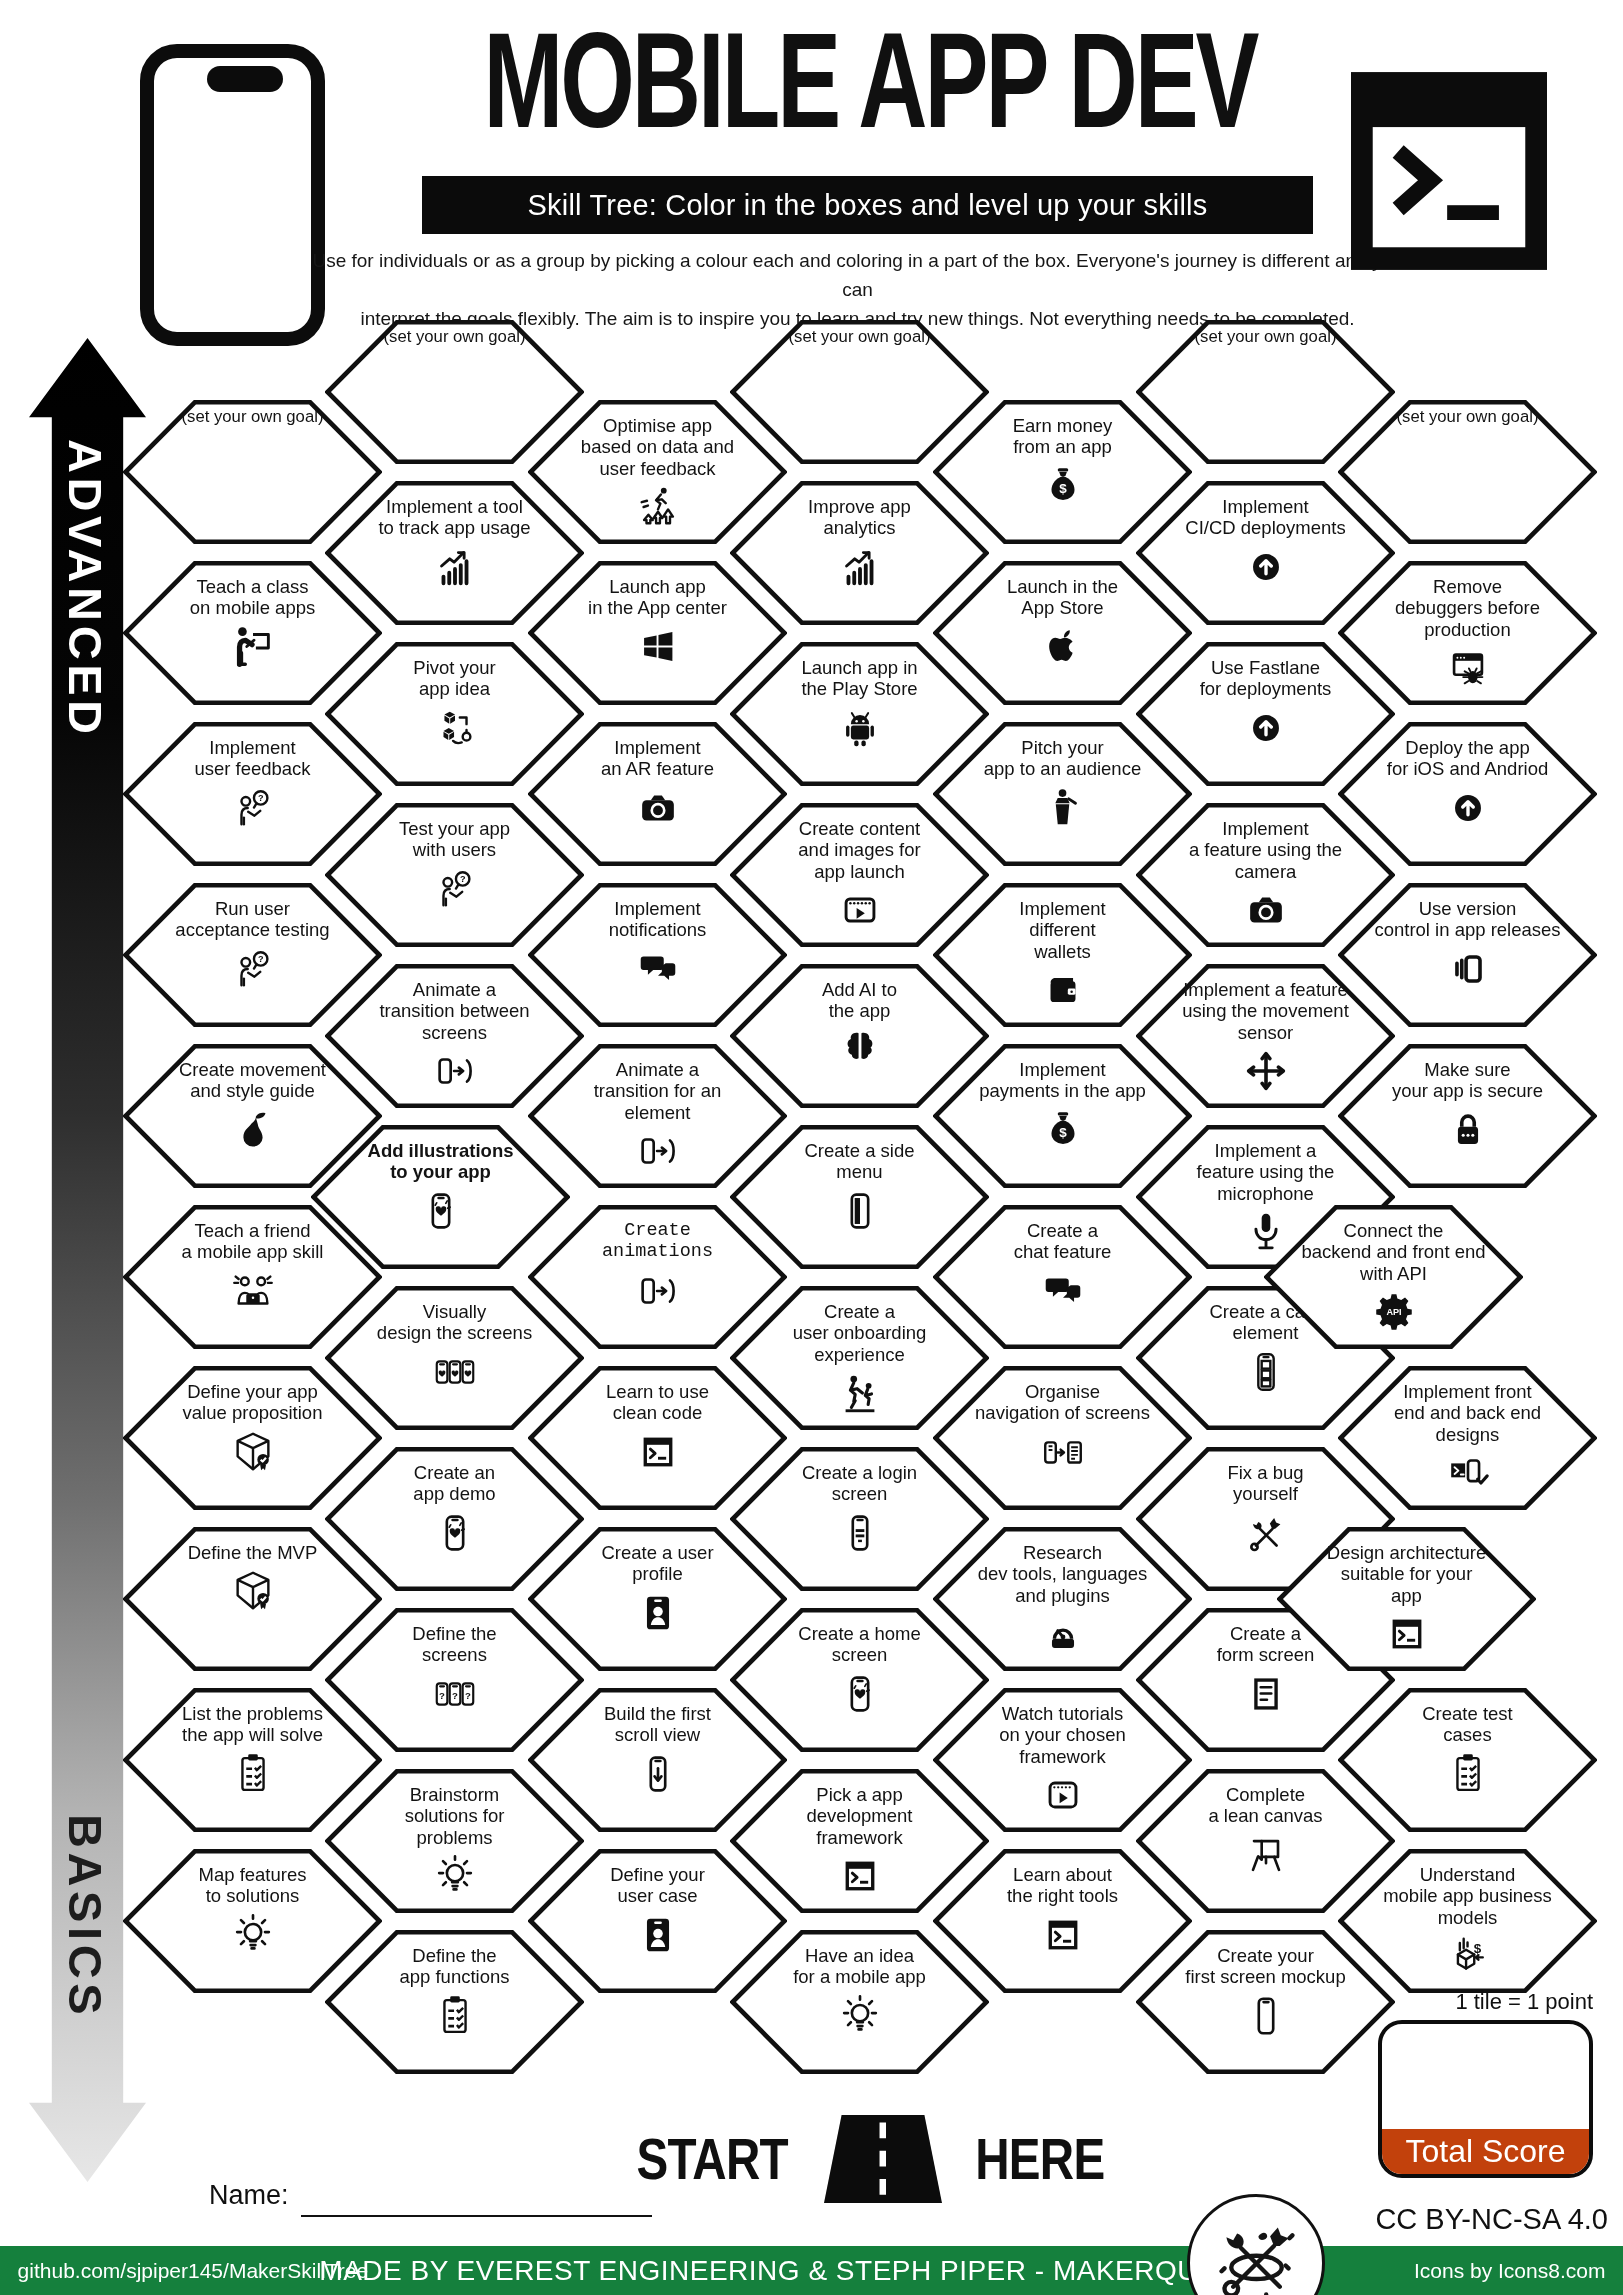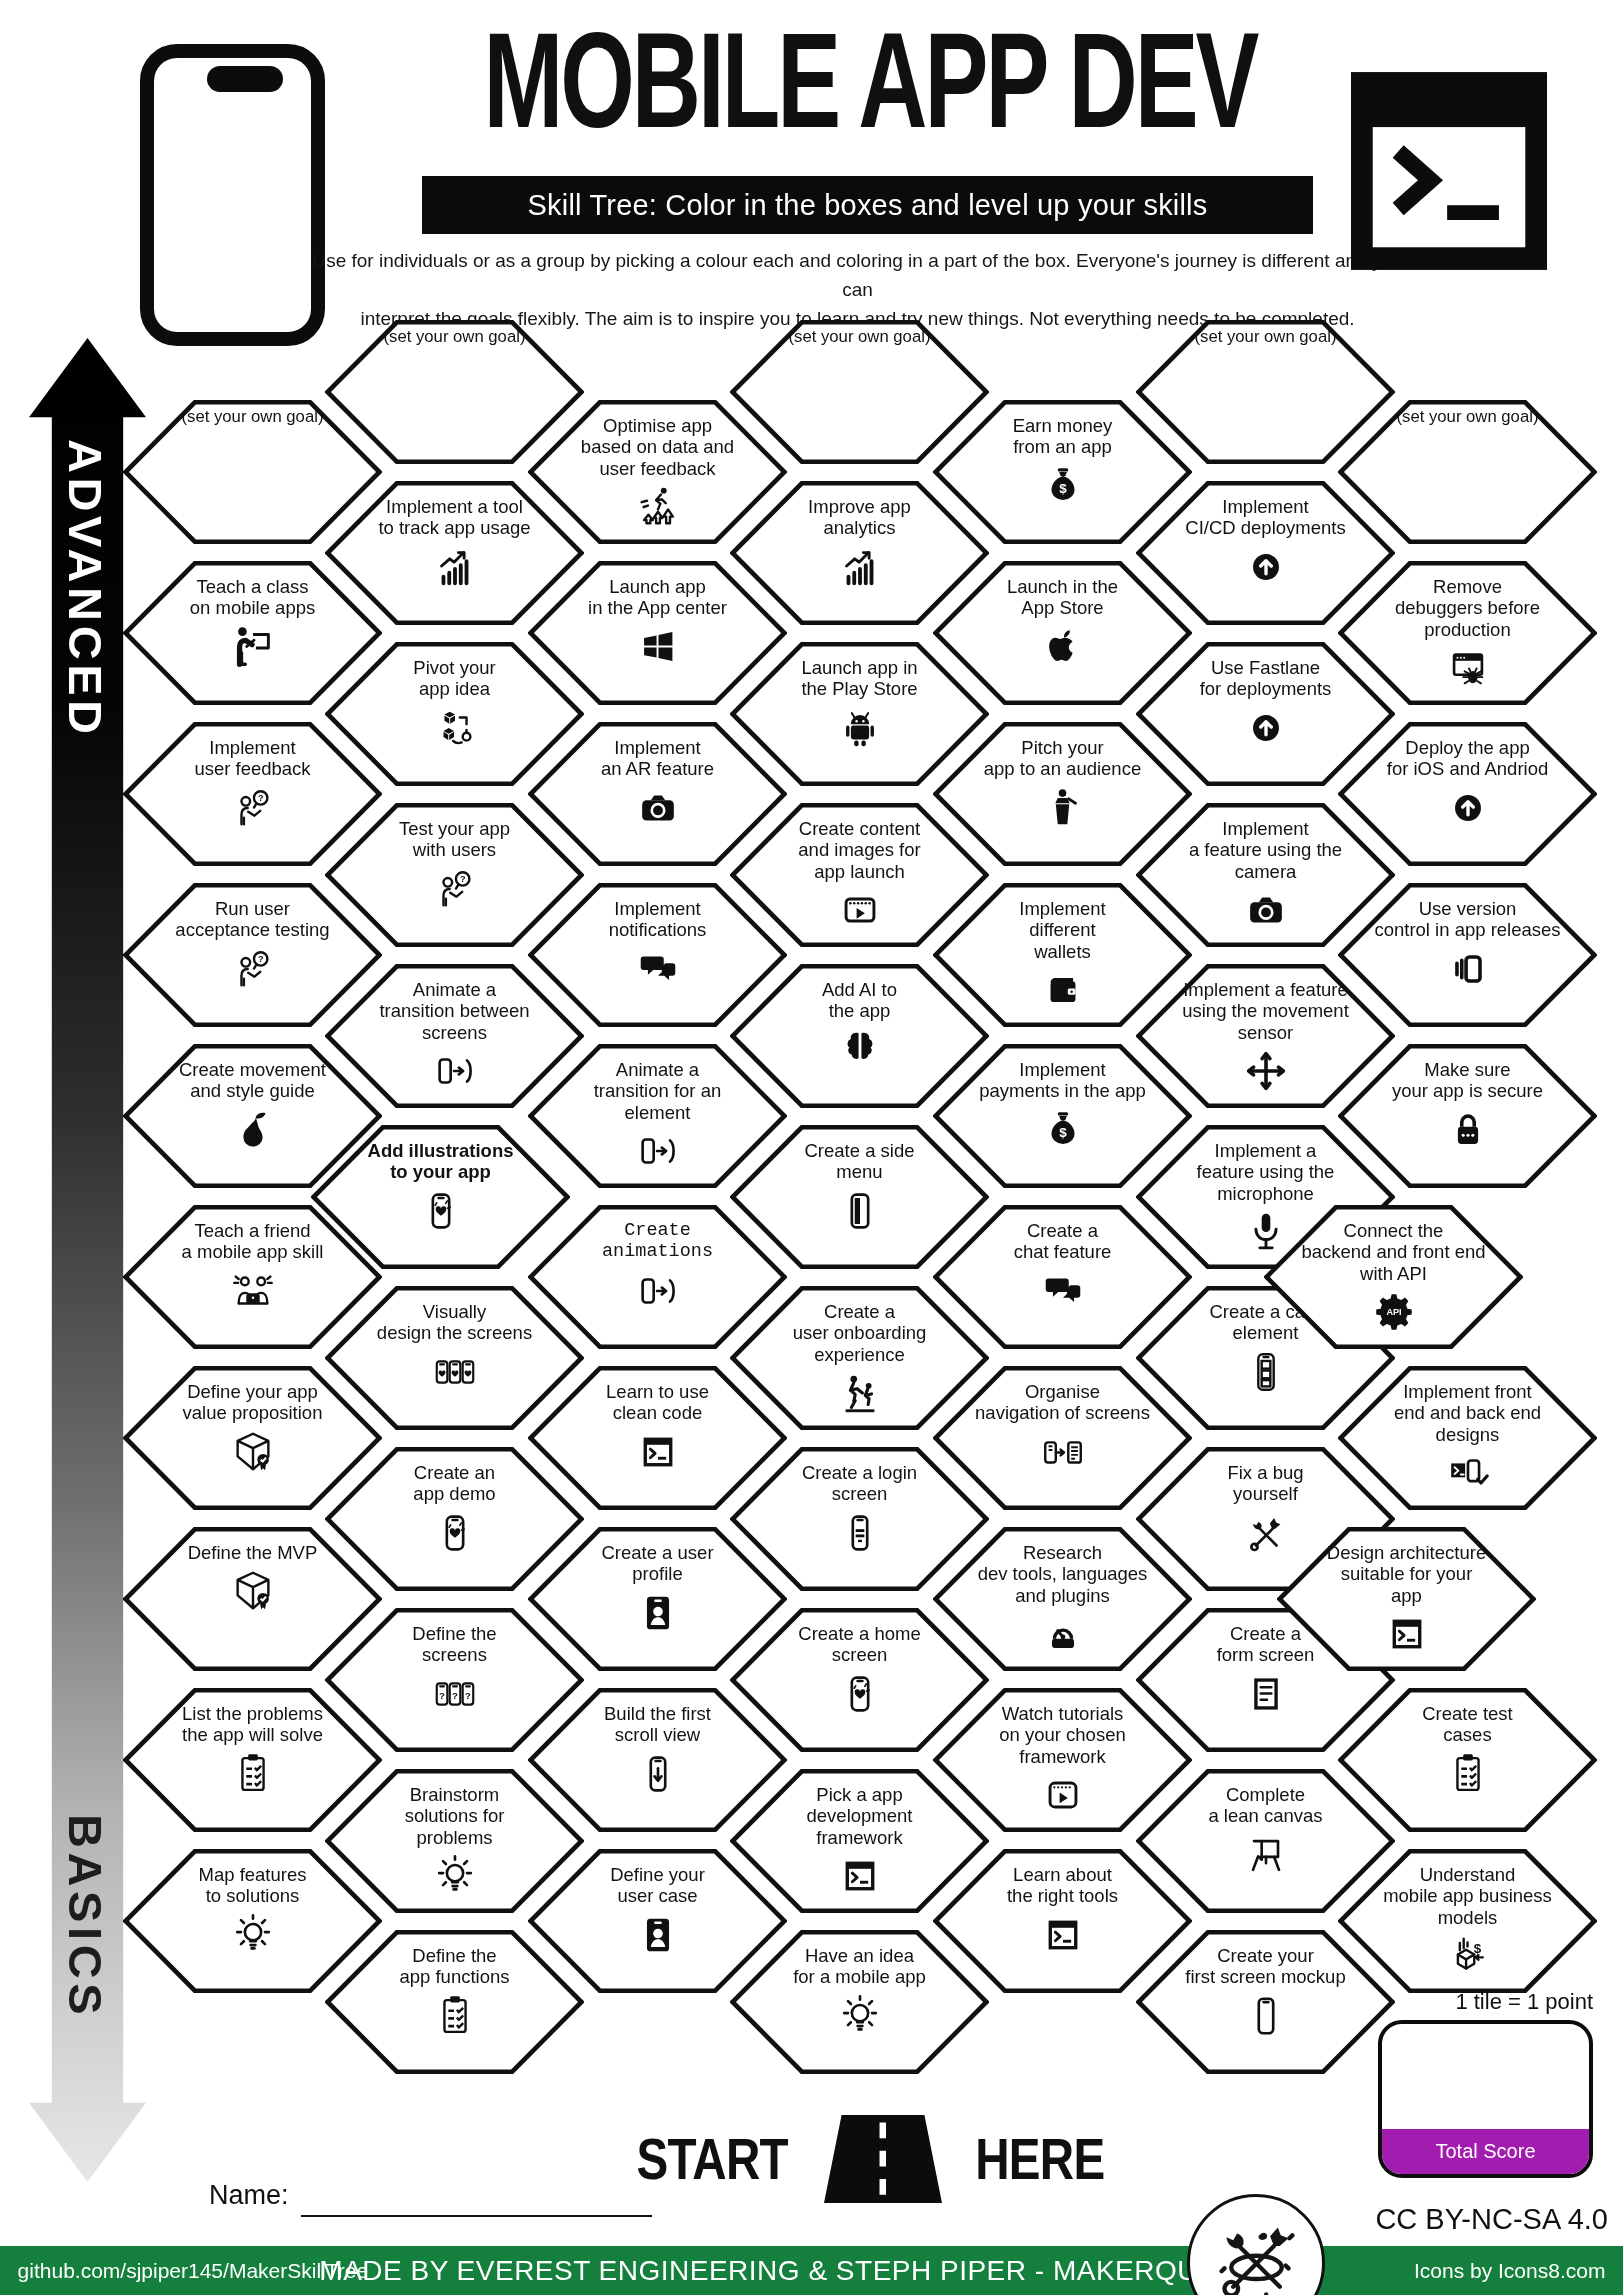--- a/index.html
+++ b/index.html
@@ -36,22 +36,22 @@
   .hex-icon{margin-top:3.7px;height:48px;display:flex;align-items:center;justify-content:center;}
   .hex-icon svg{width:48px;height:48px;}
 
   
   .start-wrap{left:601px;top:2112px;width:537px;height:93px;display:flex;align-items:center;justify-content:center;gap:19.4px;}
   .start-word{font-size:58px;font-weight:800;letter-spacing:-0.9px;transform:scaleX(.82);white-space:nowrap;}
   .name-label{left:209px;top:2180px;font-size:27px;}
   .name-line{left:301px;top:2215px;width:351px;height:2.3px;background:#111;}
   .score-note{left:1378px;top:1989px;width:215px;text-align:right;font-size:22px;}
   .score-box{left:1378px;top:2020px;width:215px;height:158px;border:4.2px solid #0c0c0c;border-radius:24px;background:#fff;overflow:hidden;box-sizing:border-box;}
-  .score-strip{position:absolute;left:0;bottom:0;width:100%;height:45px;background:#a21caf;color:#fff;
-               display:flex;align-items:center;justify-content:center;font-size:20px;}
+  .score-strip{position:absolute;left:0;bottom:0;width:100%;height:45px;background:#c2410c;color:#fff;
+               display:flex;align-items:center;justify-content:center;font-size:32px;}
   .license{left:1337px;top:2203px;width:271px;text-align:right;font-size:29px;font-weight:500;}
   .logo-circle{left:1187px;top:2194px;width:132px;height:132px;border-radius:50%;border:3.2px solid #111;background:#fff;z-index:6;
                display:flex;align-items:center;justify-content:center;}
   .footer{left:0;top:2246px;width:1623px;height:50px;background:#15803d;color:#fff;display:flex;align-items:center;
           justify-content:space-between;padding:0 17.6px;box-sizing:border-box;z-index:3;}
   .footer .f-left{font-size:21px;}
   .footer .f-center{position:absolute;left:0;width:100%;text-align:center;font-size:28px;letter-spacing:0.5px;}
   .footer .f-right{font-size:21px;z-index:2;}
 </style>
 </head>

